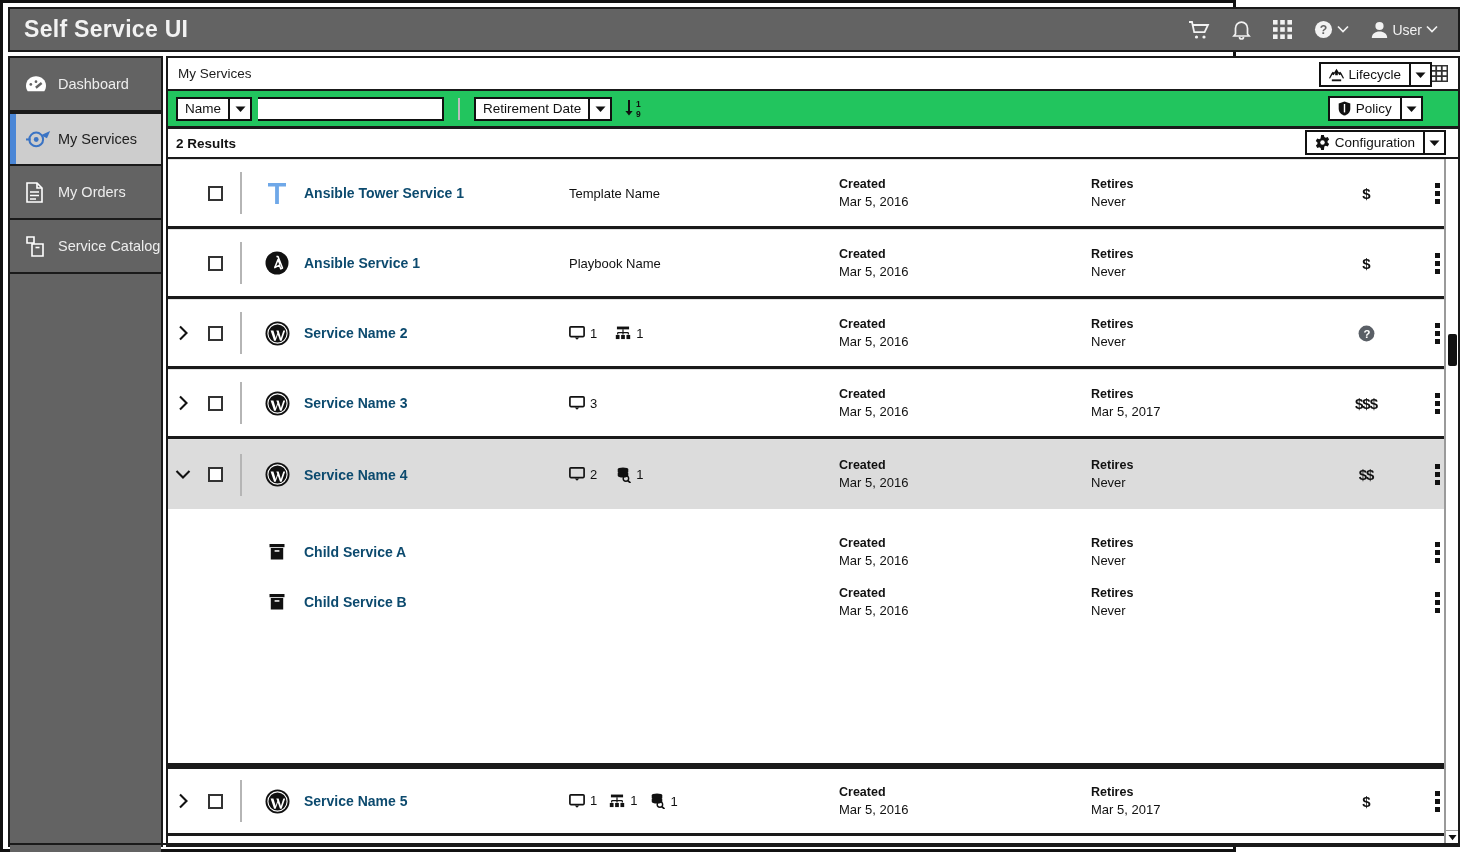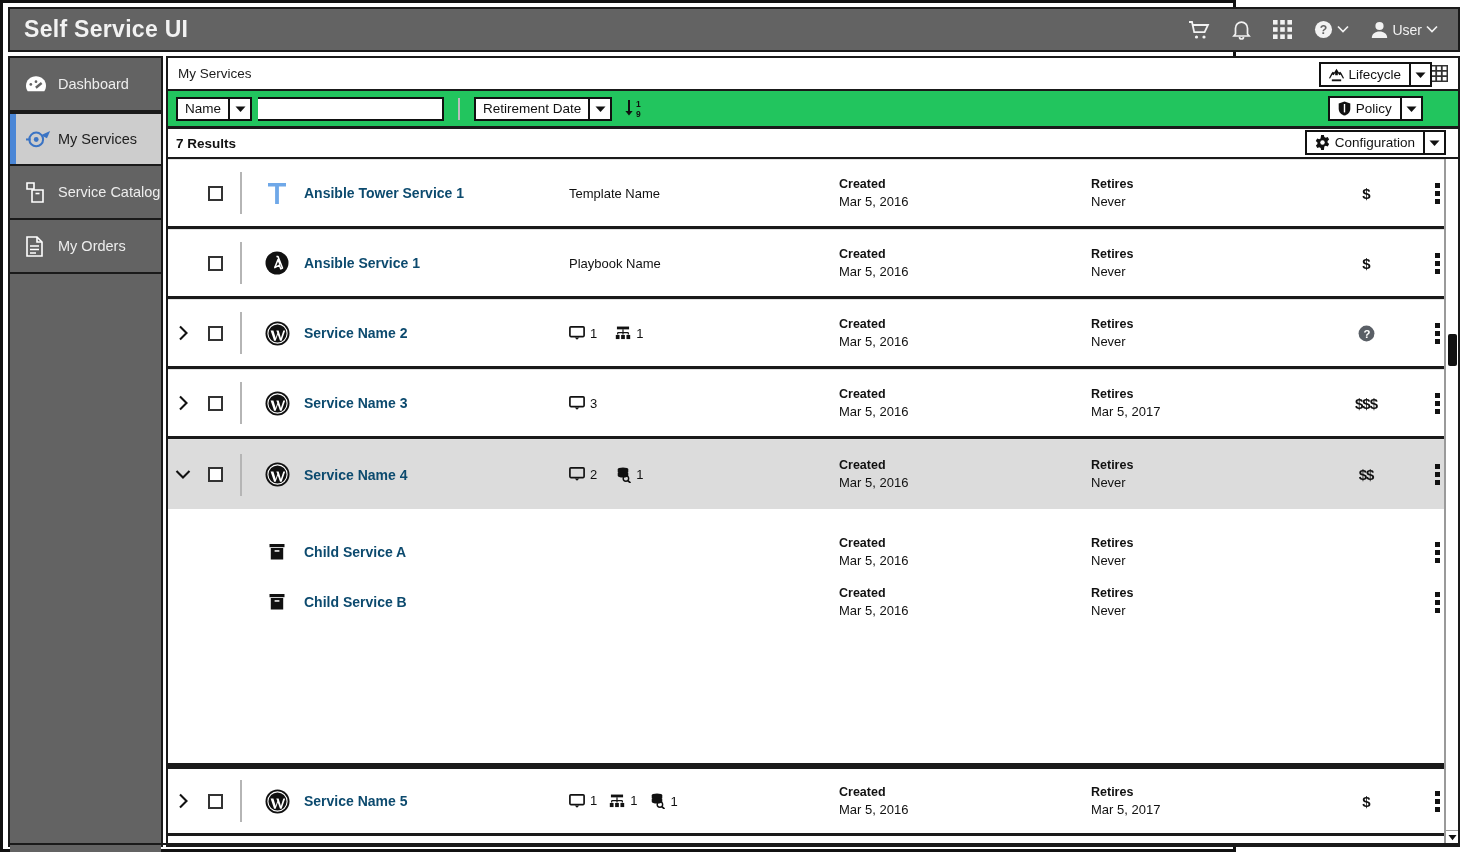--- a/index.html
+++ b/index.html
@@ -330,38 +330,38 @@
           <circle cx="11" cy="10.5" r="2.6" fill="#3b74c4"></circle>
           <path d="M0 10.5h5" stroke="#3b74c4" stroke-width="2.2"></path>
           <path d="M16 6 26 1.5l-3.4 7.6Z" fill="#3b74c4"></path>
         </svg>
       </span>
       <span class="si-label">My Services</span>
     </div>
 
     <div class="side-item">
       <span class="si-ico">
+        <svg width="17" height="21" viewBox="0 0 17 21" fill="none" stroke="#ffffff" stroke-width="1.6">
+          <path d="M1 1h10l5 5v14H1Z"></path>
+          <path d="M11 1v5h5"></path>
+          <path d="M4 10h9M4 13.5h9M4 17h6"></path>
+        </svg>
+      </span>
+      <span class="si-label">My Orders</span>
+    </div>
+
+    <div class="side-item">
+      <span class="si-ico">
         <svg width="19" height="21" viewBox="0 0 19 21" fill="none" stroke="#ffffff" stroke-width="1.6">
           <path d="M1 1h7v6H1Z"></path>
           <path d="M6 8h11v12H6Z"></path>
           <path d="M9.5 11.5h4"></path>
         </svg>
       </span>
       <span class="si-label">Service Catalog</span>
-    </div>
-
-    <div class="side-item">
-      <span class="si-ico">
-        <svg width="17" height="21" viewBox="0 0 17 21" fill="none" stroke="#ffffff" stroke-width="1.6">
-          <path d="M1 1h10l5 5v14H1Z"></path>
-          <path d="M11 1v5h5"></path>
-          <path d="M4 10h9M4 13.5h9M4 17h6"></path>
-        </svg>
-      </span>
-      <span class="si-label">My Orders</span>
     </div>
 
     <div class="side-blank"></div>
   </div>
 
   <div class="main">
 
     <div class="crumbbar">
       <span class="crumb">My Services</span>
       <div class="view-toggles">
@@ -460,21 +460,21 @@
             <svg width="11" height="8" viewBox="0 0 11 8">
                 <path d="M0.5 1.5h10L5.5 7Z" fill="#111"></path>
               </svg>
           </span>
         </span>
 
       </div>
     </div>
 
     <div class="resultsbar">
-      <span>7 Results</span>
+      <span>2 Results</span>
     </div>
 
     <div class="listarea">
       <div class="rows">
 
         <div class="row">
           <div class="c-exp"></div>
           <div class="c-chk">
             <span class="cbx"></span>
           </div>

